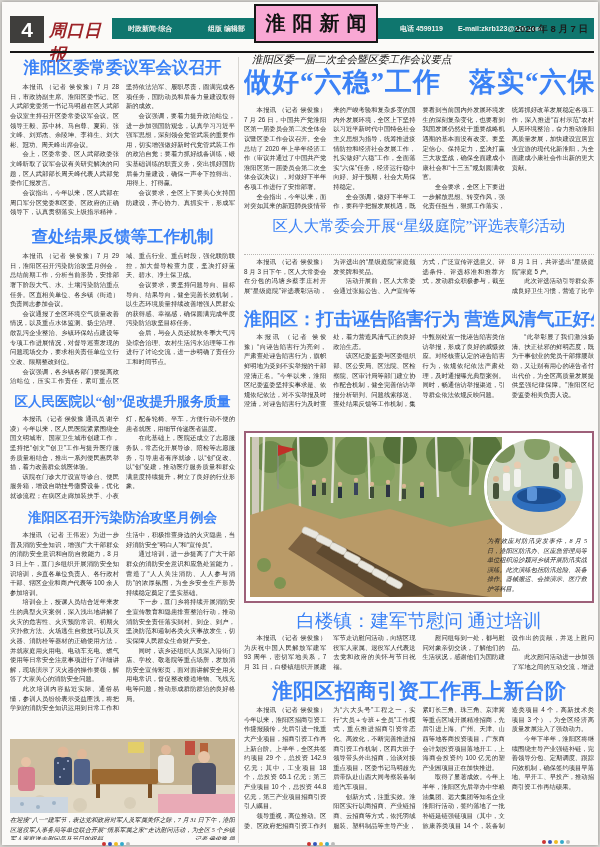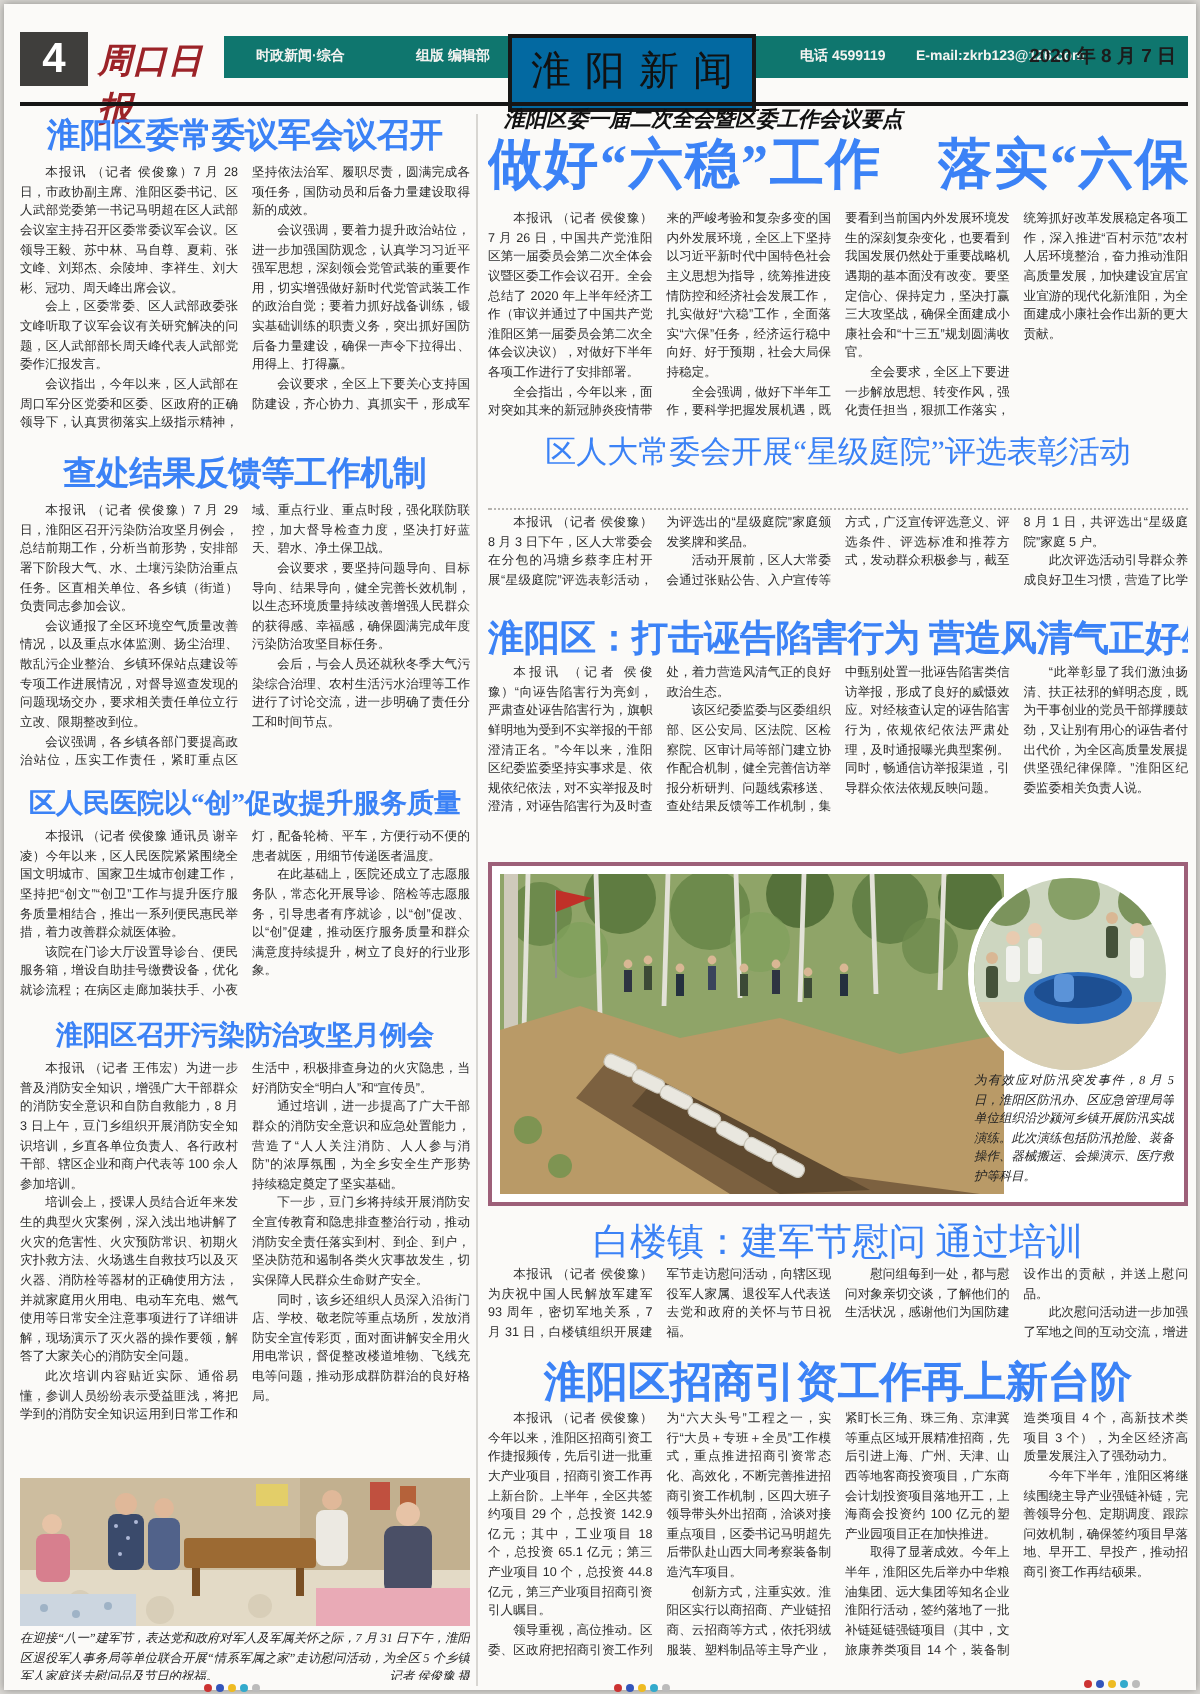--- a/index.html
+++ b/index.html
@@ -5,21 +5,21 @@
   html,body{margin:0;padding:0;}
   body{width:600px;height:847px;background:#d9d7d3;font-family:"Liberation Sans",sans-serif;overflow:hidden;position:relative;}
   .page{position:absolute;left:2px;top:2px;width:596px;height:843px;background:#fbfaf8;box-shadow:0 0 4px rgba(0,0,0,.35);}
   .abs{position:absolute;}
   
   .pagenum{left:8px;top:14px;width:34px;height:27px;background:#3f3e3c;color:#fff;font-size:21px;font-weight:bold;text-align:center;line-height:27px;}
   .masthead{left:47px;top:17px;width:64px;height:24px;color:#9c2328;font-size:17px;font-weight:bold;font-style:italic;font-family:"Liberation Serif",serif;letter-spacing:0.5px;line-height:24px;}
   .graybar{left:110px;top:16px;width:482px;height:21px;background:#0f766e;}
   .barseg{position:absolute;top:0;height:21px;line-height:21px;color:#f4f3f1;font-size:7px;font-weight:bold;white-space:nowrap;}
   .bardate{position:absolute;top:0;right:6px;height:21px;line-height:21px;color:#1c1c1c;font-size:9.5px;font-weight:bold;white-space:nowrap;}
-  .titlebox{left:252px;top:15px;width:120px;height:35px;background:#0369a1;border:2px solid #171717;}
+  .titlebox{left:252px;top:2px;width:120px;height:35px;background:#f9a8d4;border:2px solid #171717;font-weight:bold;}
   .titlebox span{display:block;text-align:center;line-height:35px;font-size:20px;letter-spacing:7px;padding-left:7px;font-family:"Liberation Serif",serif;color:#111;}
   .blackrule{left:8px;top:49px;width:584px;height:2px;background:#161616;}
   .vdivider{left:236px;top:55px;width:1px;height:786px;background:#d8d6d2;}
   
   .hl{text-align:center;font-family:"Liberation Serif",serif;color:#3b82f6;white-space:nowrap;overflow:hidden;}
   
   .bt{font-size:6.3px;line-height:1.53;color:#2c2c2c;text-align:justify;overflow:hidden;column-gap:7px;}
   .bt p{margin:0;text-indent:2em;}
   .c2{column-count:2;}
   .c4{column-count:4;}
@@ -126,21 +126,21 @@
     <span style="float:right;">记者 侯俊豫 摄</span>
   </div>
   <div class="abs dots" style="left:100px;top:840px;">
     <i style="background:#cc3333"></i>
       <i style="background:#3355bb"></i>
       <i style="background:#eebb22"></i>
       <i style="background:#33aacc"></i>
       <i style="background:#bbbbbb"></i>
   </div>
 
-  <div class="abs kai" style="left:250px;top:51px;width:340px;font-size:10.5px;font-weight:bold;color:#111;white-space:nowrap;">淮阳区委一届二次全会暨区委工作会议要点</div>
+  <div class="abs kai" style="left:250px;top:51px;width:340px;font-size:10.5px;font-weight:normal;color:#111;white-space:nowrap;">淮阳区委一届二次全会暨区委工作会议要点</div>
   <div class="abs hl" style="left:242px;top:62px;width:350px;font-size:27px;font-weight:bold;letter-spacing:1px;">做好“六稳”工作　落实“六保”任务</div>
   <div class="abs bt c4" style="left:242px;top:103px;width:350px;height:128px;">
     <p>本报讯 （记者 侯俊豫）7 月 26 日，中国共产党淮阳区第一届委员会第二次全体会议暨区委工作会议召开。全会总结了 2020 年上半年经济工作（审议并通过了中国共产党淮阳区第一届委员会第二次全体会议决议），对做好下半年各项工作进行了安排部署。</p>
     <p>全会指出，今年以来，面对突如其来的新冠肺炎疫情带来的严峻考验和复杂多变的国内外发展环境，全区上下坚持以习近平新时代中国特色社会主义思想为指导，统筹推进疫情防控和经济社会发展工作，扎实做好“六稳”工作，全面落实“六保”任务，经济运行稳中向好、好于预期，社会大局保持稳定。</p>
     <p>全会强调，做好下半年工作，要科学把握发展机遇，既要看到当前国内外发展环境发生的深刻复杂变化，也要看到我国发展仍然处于重要战略机遇期的基本面没有改变。要坚定信心、保持定力，坚决打赢三大攻坚战，确保全面建成小康社会和“十三五”规划圆满收官。</p>
     <p>全会要求，全区上下要进一步解放思想、转变作风，强化责任担当，狠抓工作落实，统筹抓好改革发展稳定各项工作，深入推进“百村示范”农村人居环境整治，奋力推动淮阳高质量发展，加快建设宜居宜业宜游的现代化新淮阳，为全面建成小康社会作出新的更大贡献。</p>
   </div>
 
   <div class="abs hl" style="left:242px;top:214px;width:350px;font-size:15.5px;font-weight:500;">区人大常委会开展“星级庭院”评选表彰活动</div>
   <div class="abs dotted" style="left:242px;top:252px;width:350px;height:1px;"></div>

